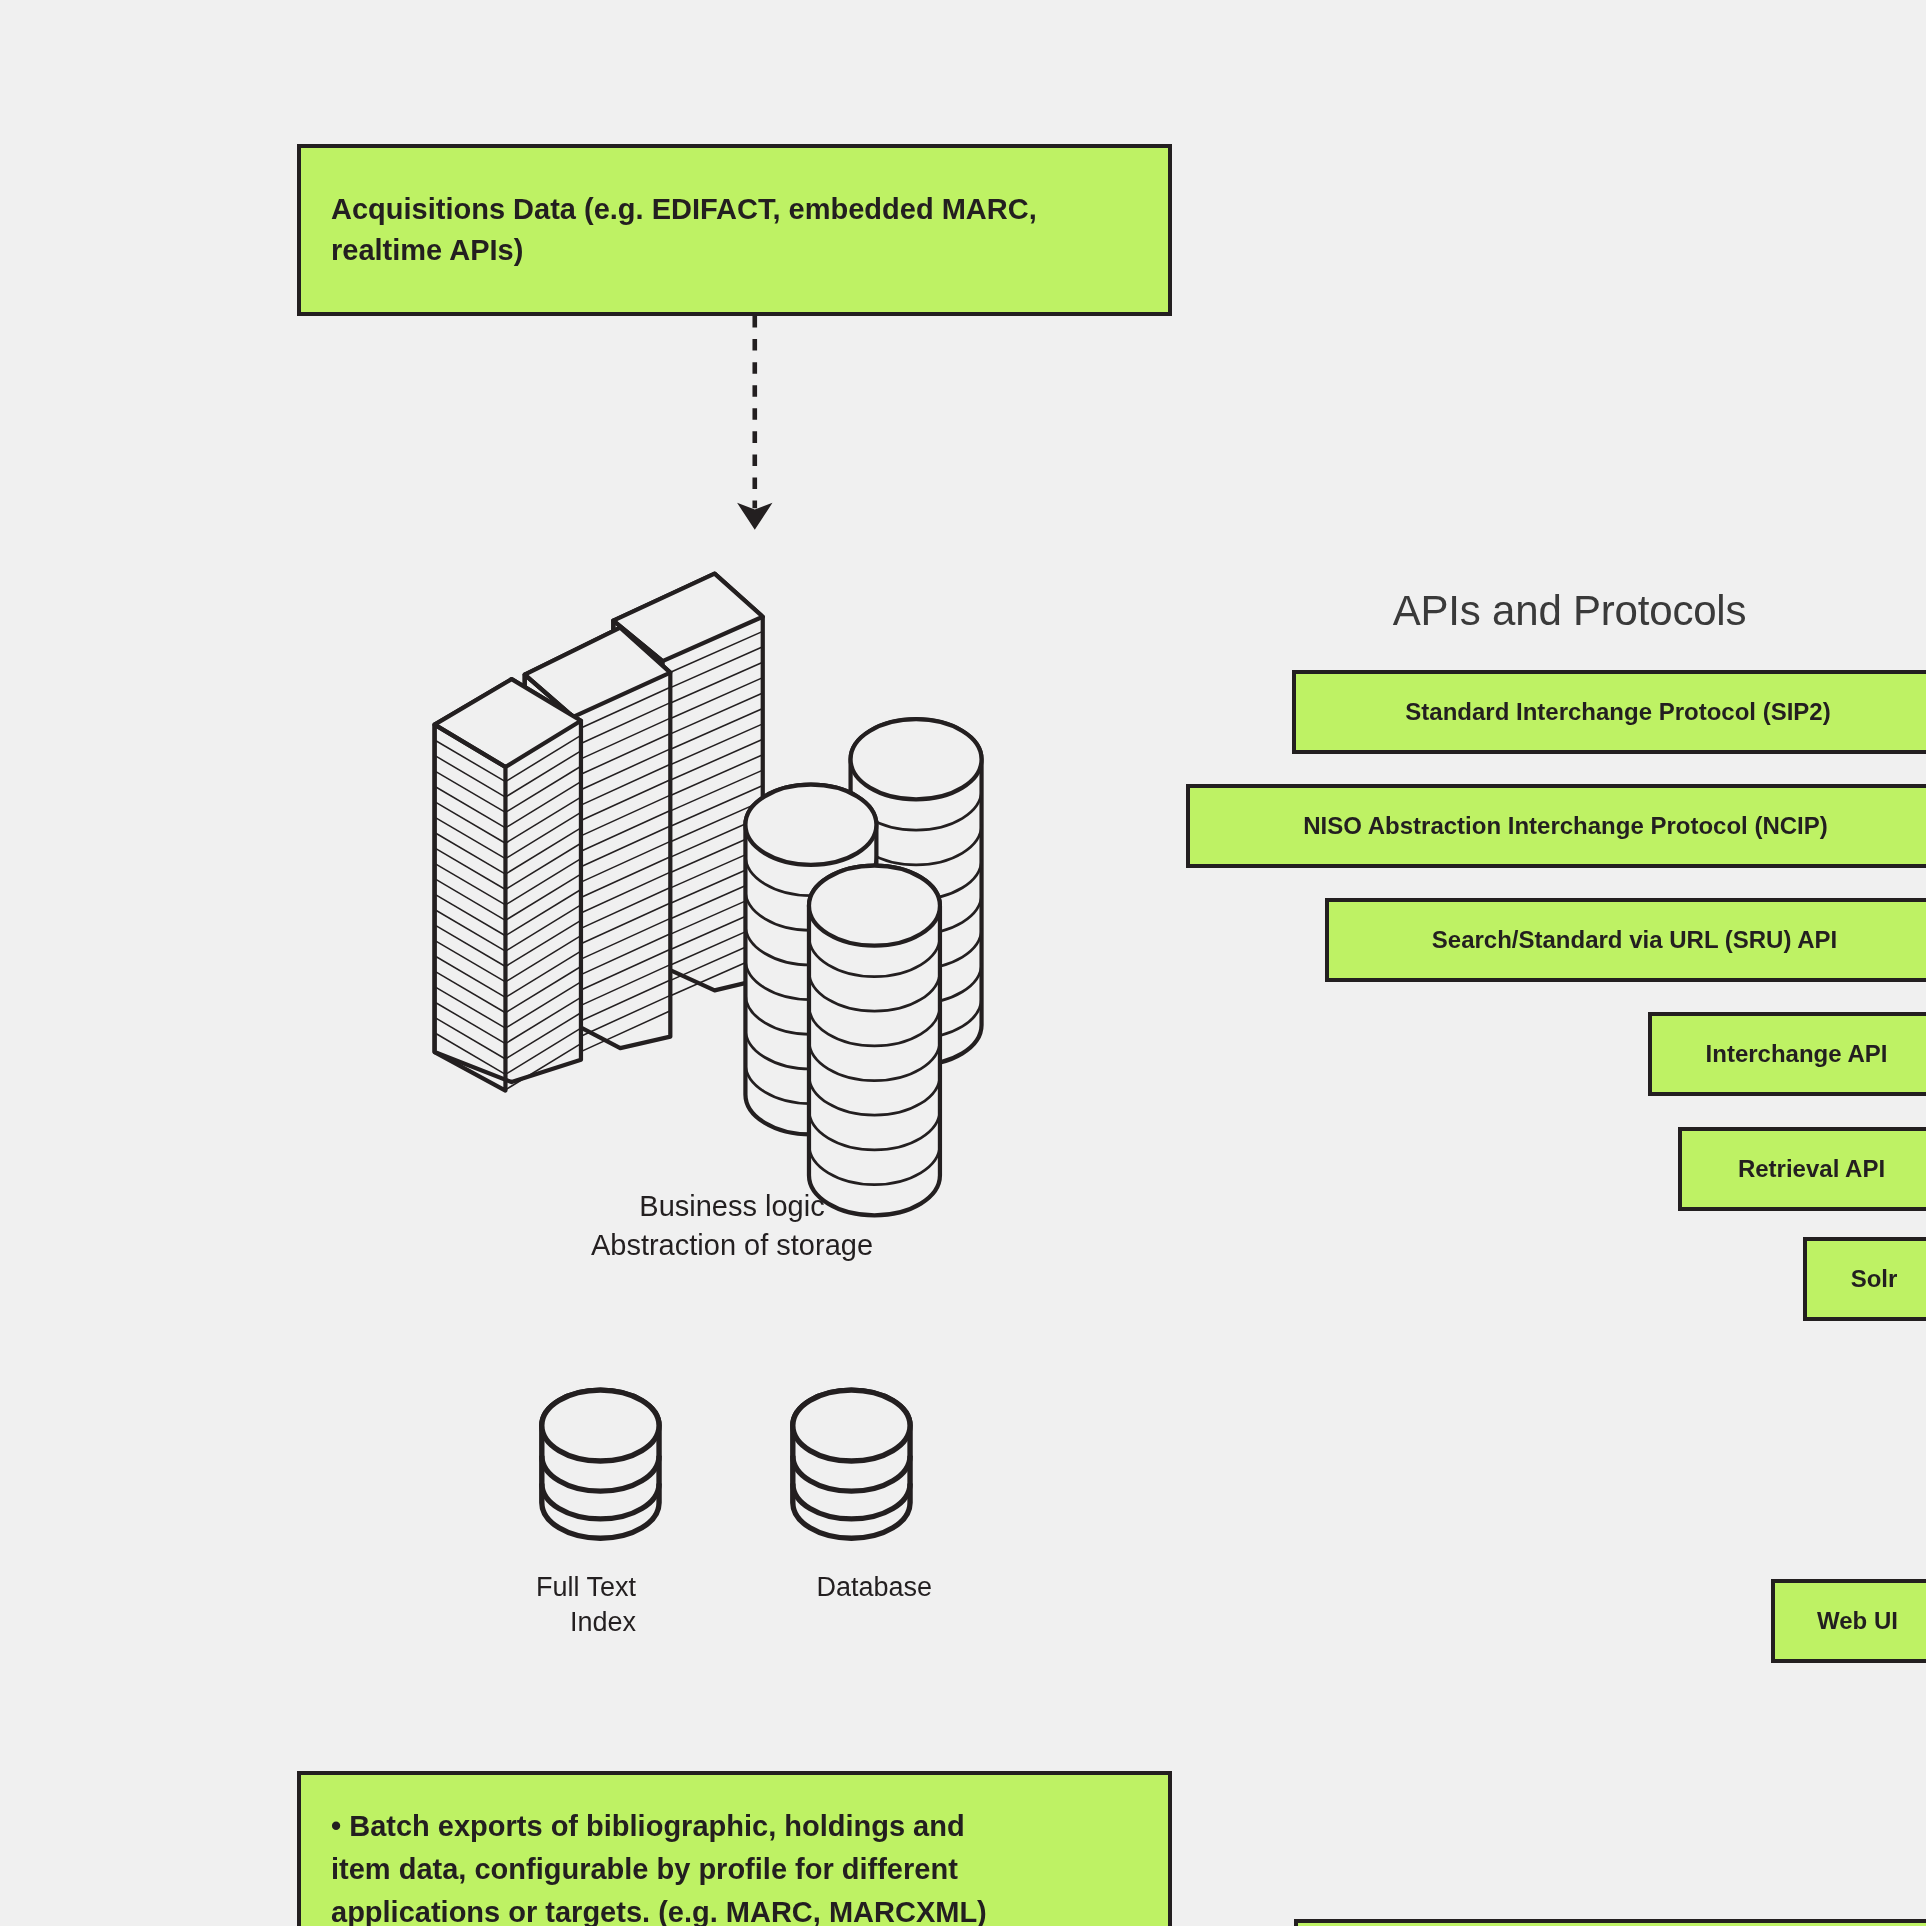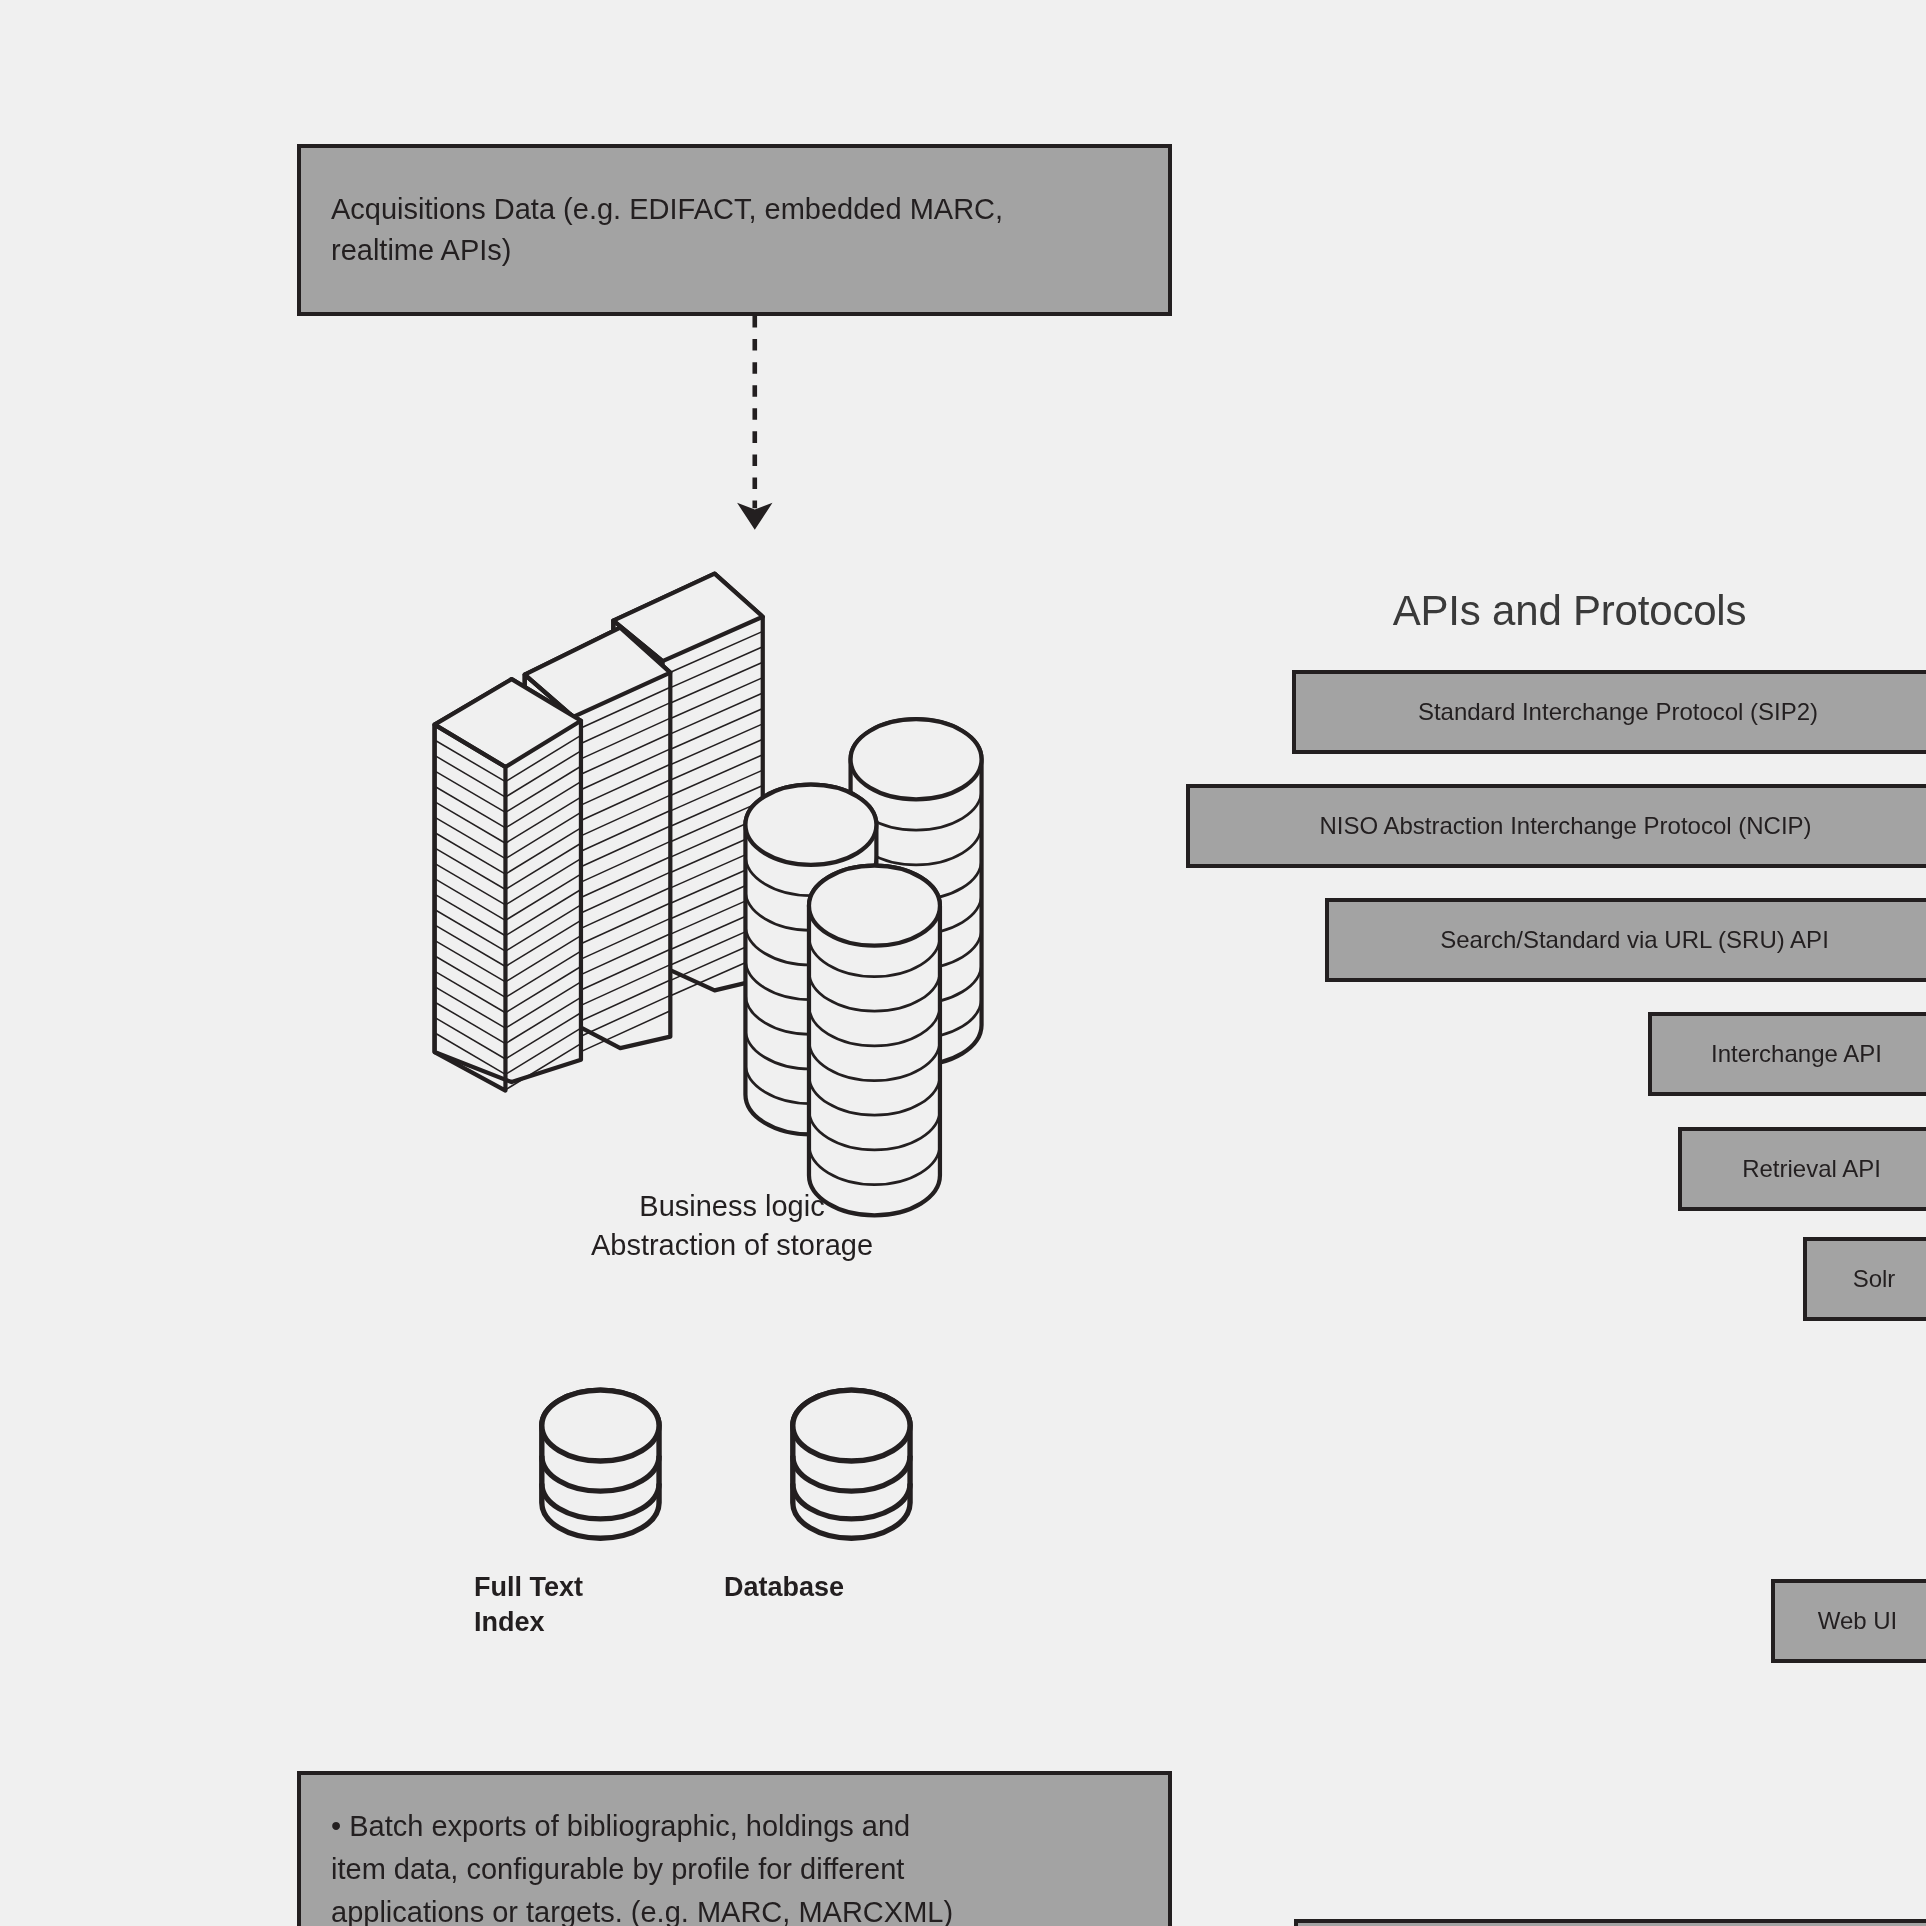--- a/index.html
+++ b/index.html
@@ -15,24 +15,25 @@
     position: relative;
     width: 2241px;
     height: 2241px;
     background: #f0f0f0;
     overflow: hidden;
   }
   .box {
     position: absolute;
     box-sizing: border-box;
     border: 4.2px solid #231f20;
-    background: #a3a3a3;
+    background: #bef264;
     display: flex;
     align-items: center;
     overflow: hidden;
+    font-weight: bold;
   }
   .box-text {
     font-size: 28.5px;
     line-height: 1.42;
     color: #231f20;
     white-space: pre-line;
   }
   
   #acq-box {
     left: 297px;
@@ -96,23 +97,23 @@
     font-size: 29px;
     font-weight: 400;
     color: #231f20;
     line-height: 1.28;
     margin-top: 2px;
   }
 
   
   .store-caption {
     position: absolute;
-    text-align: left;
+    text-align: right;
     font-size: 27px;
-    font-weight: bold;
+    font-weight: normal;
     line-height: 1.28;
     color: #231f20;
   }
   #fti-caption { left: 474px; top: 1570px; width: 162px; }
   #db-caption  { left: 724px; top: 1570px; width: 208px; }
 
   svg.art { position: absolute; overflow: visible; }
 </style>
 </head>
 <body>

